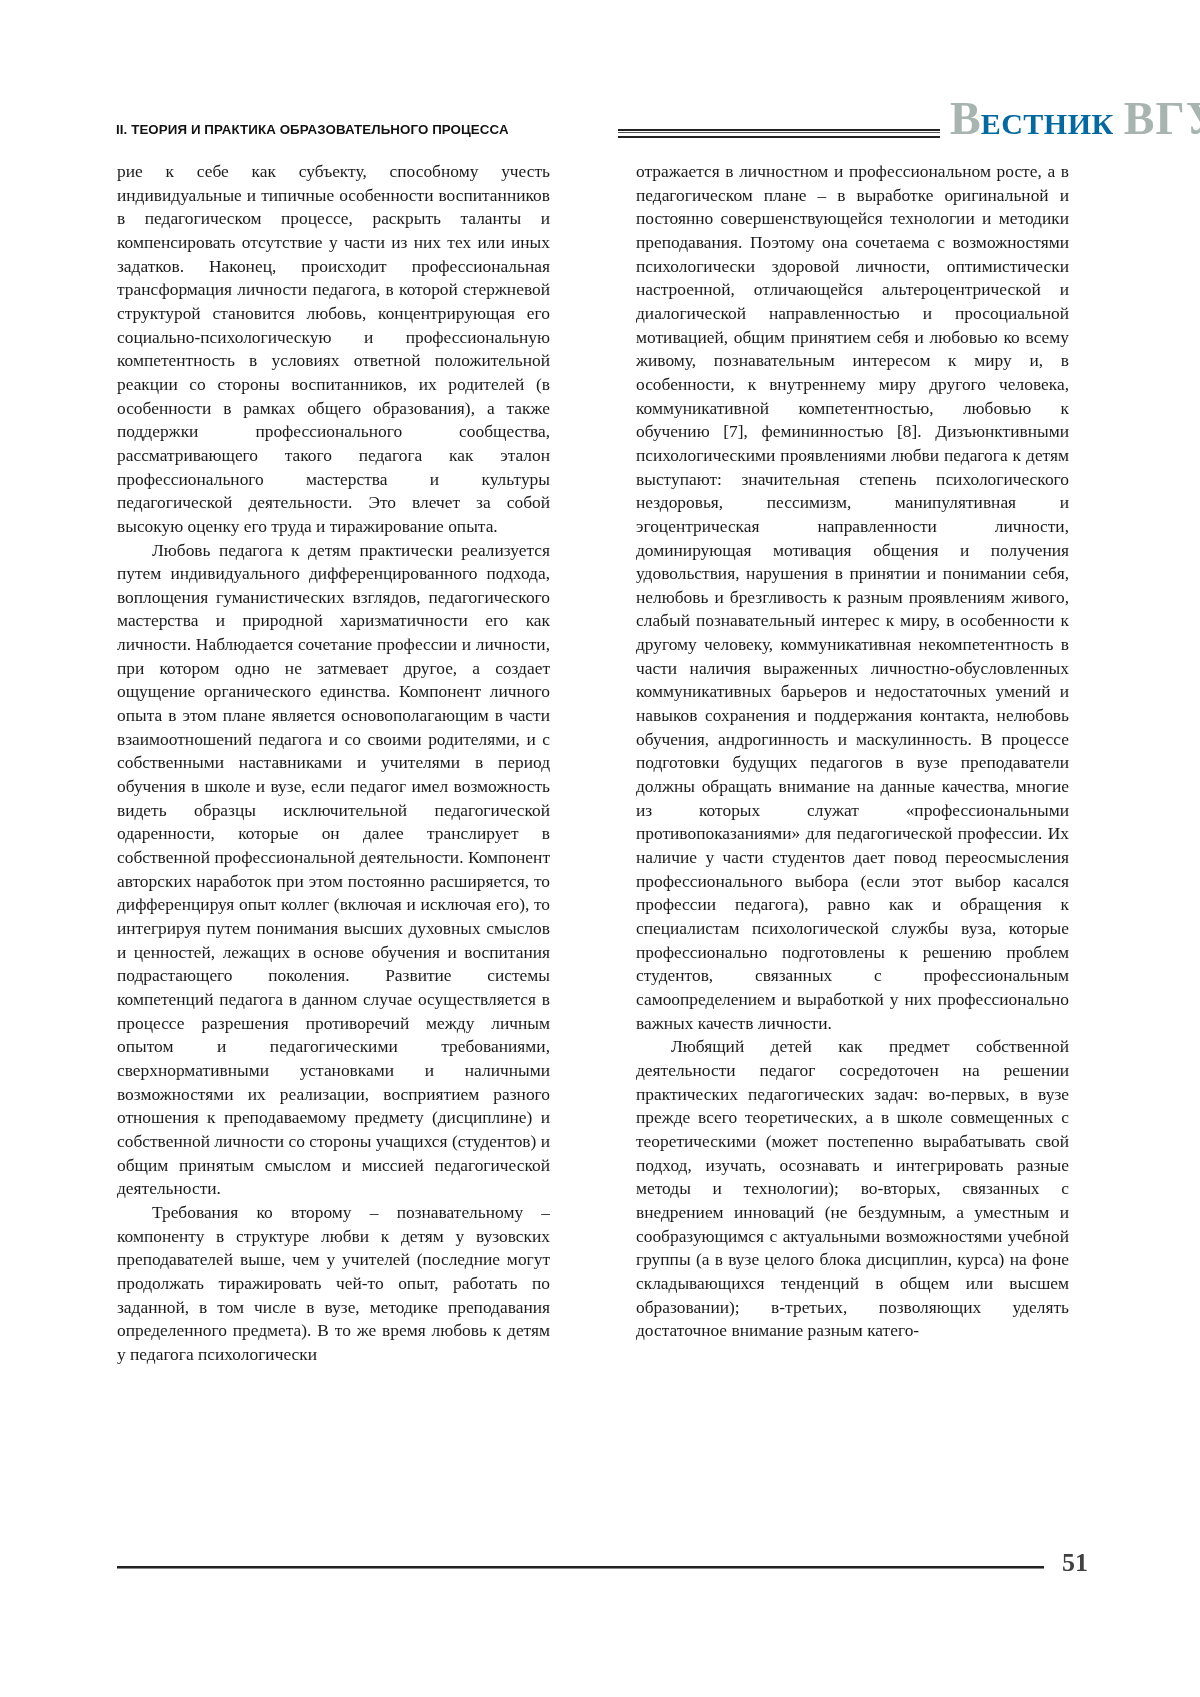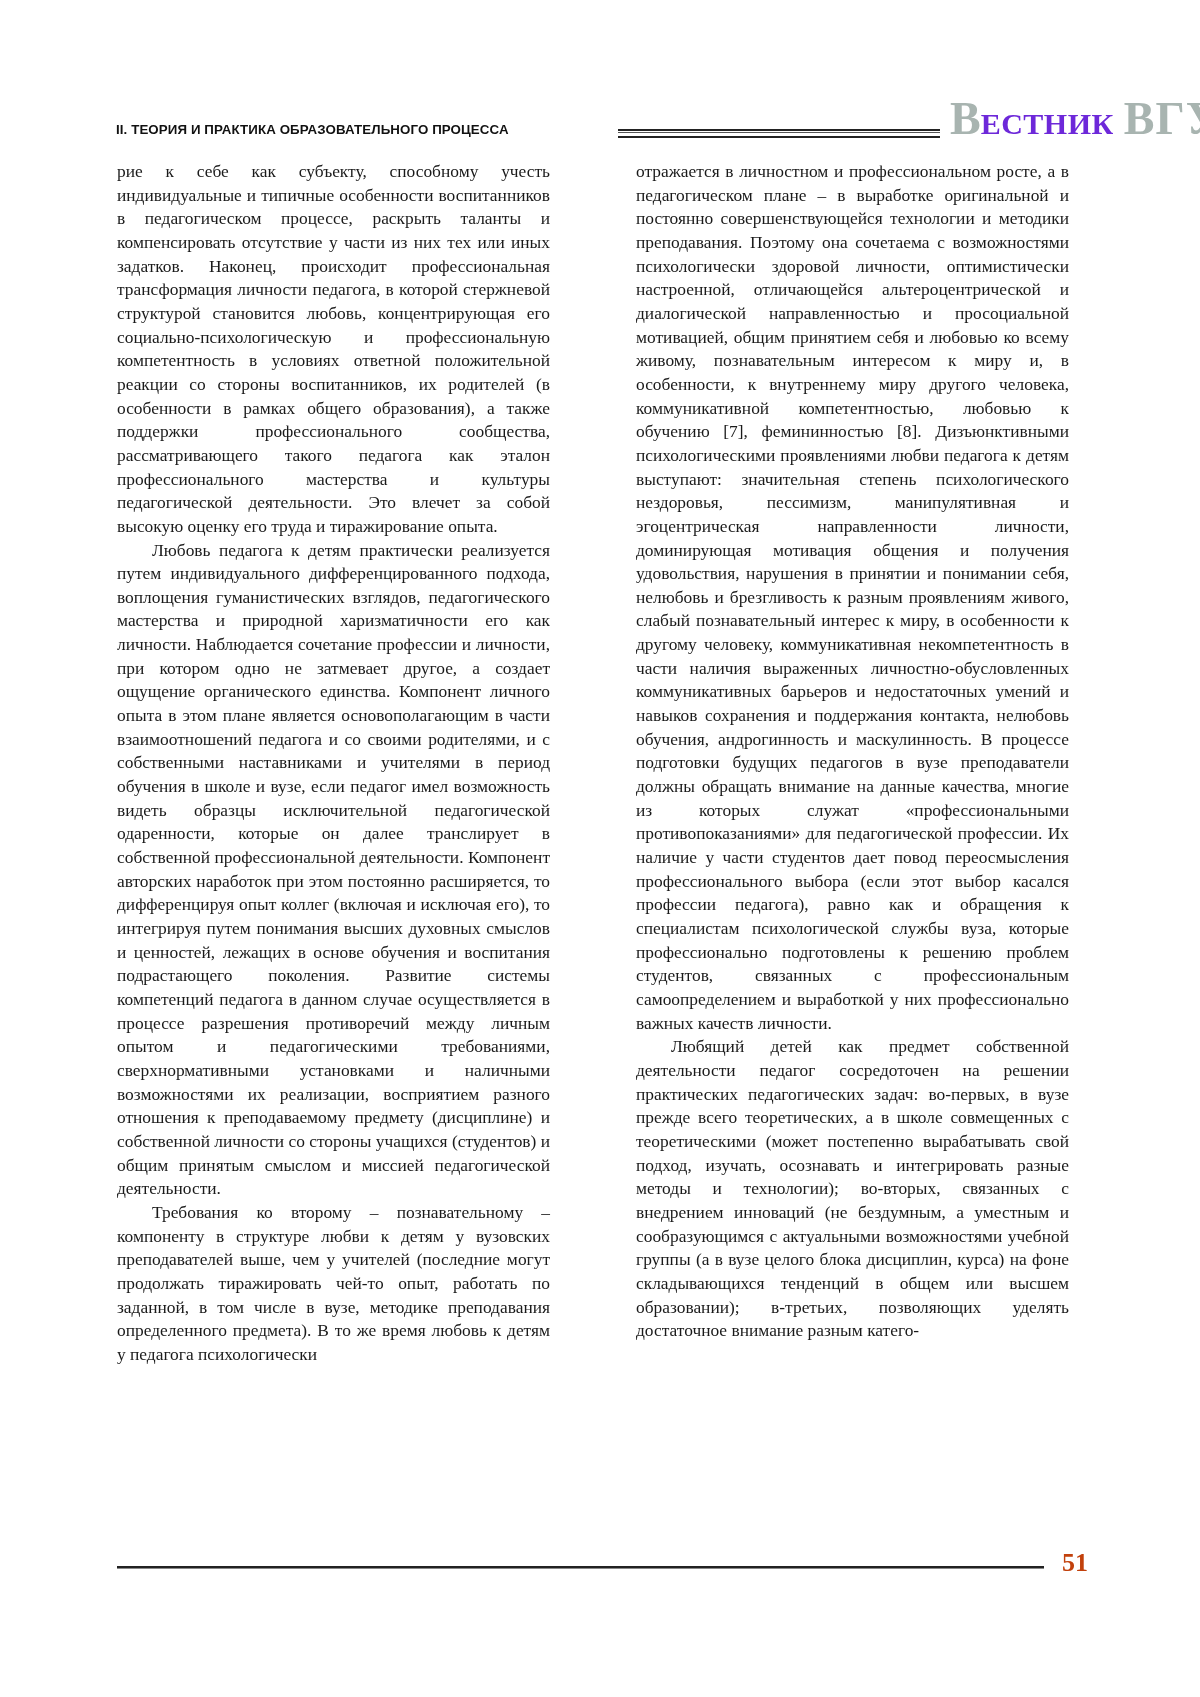--- a/index.html
+++ b/index.html
@@ -17,40 +17,40 @@
     border-top: 2px solid #222; border-bottom: 2px solid #222;
   }
   .header-rule::after {
     content: ""; position: absolute; left: 0; right: 0; top: 1px; height: 1px; background: #555;
   }
   .journal-logo {
     position: absolute; left: 834px; top: -6px; white-space: nowrap;
     font-family: "Liberation Serif", serif; font-weight: bold; line-height: 1;
   }
   .logo-big { font-size: 46px; color: #a8b4b0; }
-  .logo-small { font-size: 30px; color: #6d28d9; letter-spacing: 0.5px; }
+  .logo-small { font-size: 30px; color: #0369a1; letter-spacing: 0.5px; }
   .logo-vgu { font-size: 46px; color: #a8b4b0; margin-left: 10px; letter-spacing: 1px; }
 
   .column {
     position: absolute; top: 160px; width: 433px;
     font-family: Liberation Serif, serif; font-size: 17.4px; line-height: 23.65px;
     color: #1a1a1a; text-align: justify; hyphens: manual;
   }
   .col-left { left: 117px; }
   .col-right { left: 636px; }
   .column p { margin: 0; }
   .column p.indent { text-indent: 35px; }
 
   .footer-rule {
     position: absolute; left: 117px; top: 1566px; width: 927px; height: 0;
     border-top: 2px solid #222; box-shadow: 0 1px 0 #888;
   }
   .page-number {
     position: absolute; left: 1062px; top: 1548px;
-    font-family: "Liberation Serif", serif; font-weight: bold; font-size: 26px; color: #c2410c;
+    font-family: "Liberation Serif", serif; font-weight: bold; font-size: 26px; color: #404040;
   }
 </style>
 </head>
 <body>
 
 <div class="page">
 
   <div class="header">
     <div class="section-title">II. ТЕОРИЯ И ПРАКТИКА ОБРАЗОВАТЕЛЬНОГО ПРОЦЕССА</div>
     <div class="header-rule"></div>

